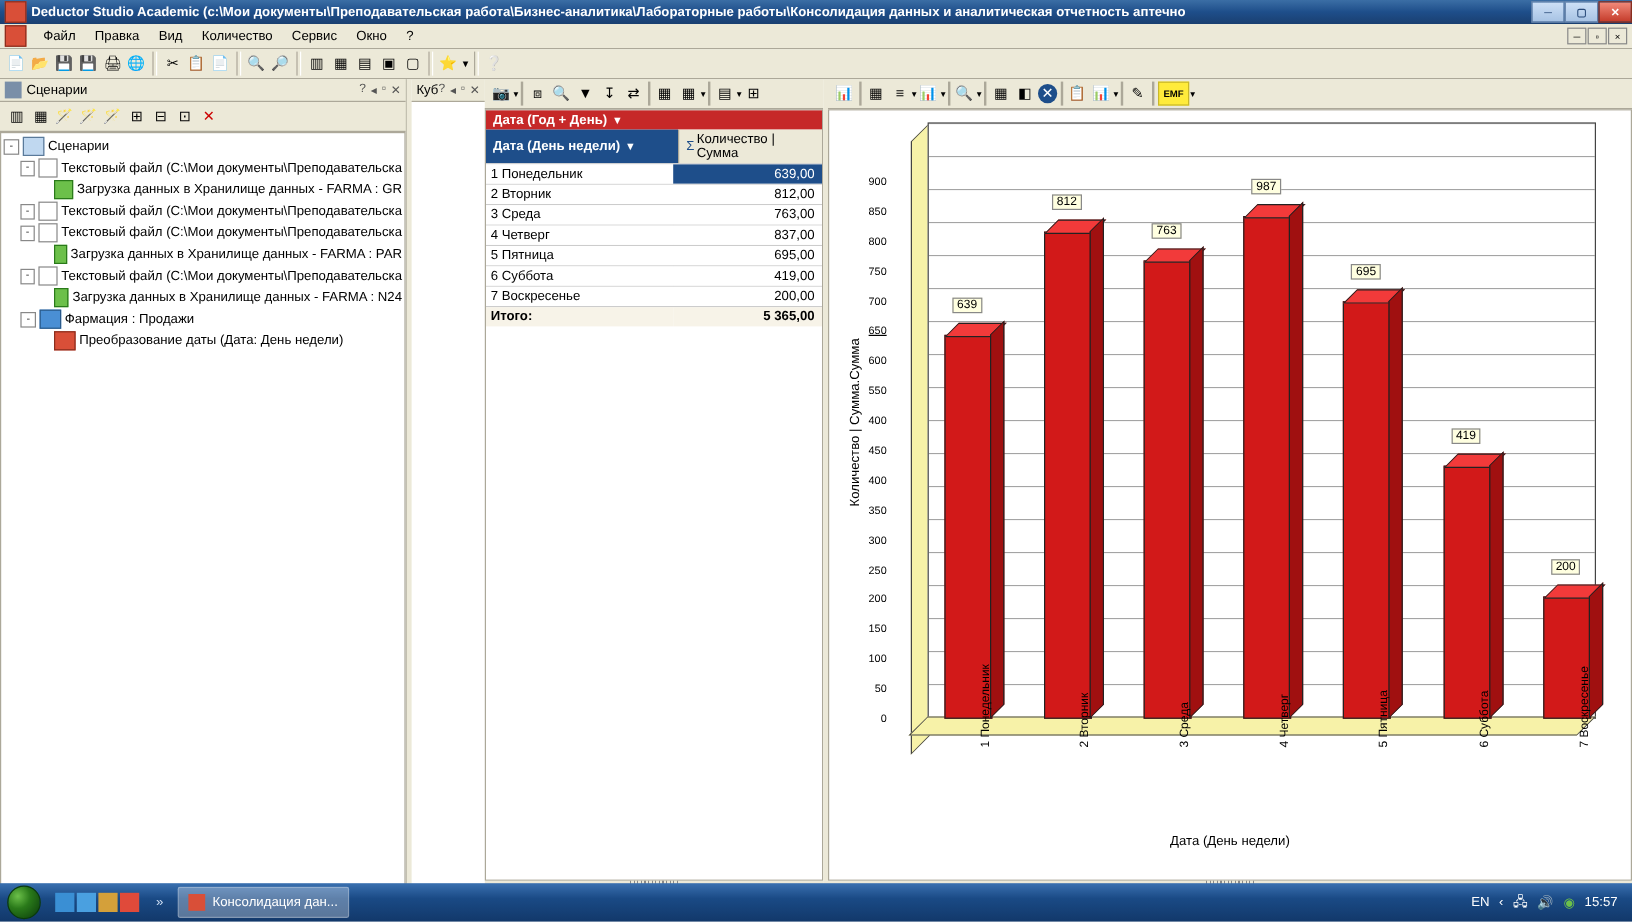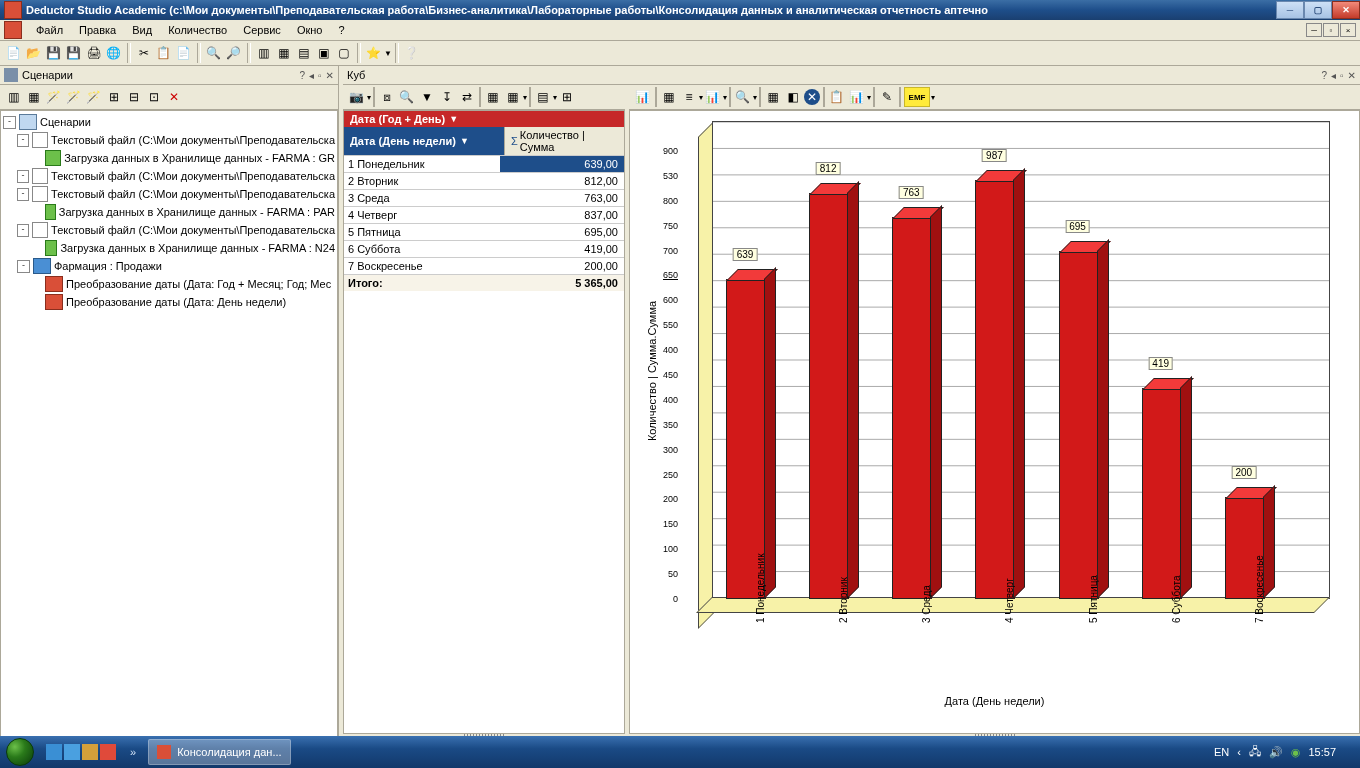--- a/index.html
+++ b/index.html
@@ -23,21 +23,21 @@
 .phead .picon{width:14px;height:14px;margin-right:4px;background:#7a8fa8}
 .phead .pbtns{margin-left:auto;display:flex;gap:4px;font-size:10px;color:#555}
 .ptoolbar{height:24px;background:#ece9d8;display:flex;align-items:center;padding-left:4px;border-bottom:1px solid #aca899}
 .tree{flex:1;background:#fff;border:1px solid #aca899;overflow:hidden;padding:2px}
 .tn{white-space:nowrap;padding:1px 0;display:flex;align-items:center}
 .tn .exp{width:11px;height:11px;border:1px solid #888;font-size:9px;line-height:9px;text-align:center;margin-right:3px;color:#333}
 .tn .tic{width:16px;height:14px;margin-right:3px;display:inline-block}
 .splitter{width:4px;background:#ece9d8;cursor:col-resize}
 .hsplit{height:4px;background:#ece9d8;position:relative}
 .hsplit::after{content:"";position:absolute;left:50%;top:0;width:40px;height:3px;background:repeating-linear-gradient(90deg,#888,#888 1px,#ece9d8 1px,#ece9d8 3px);transform:translateX(-50%)}
-.cubepanel{display:flex;flex-direction:column}
+.cubepanel{display:flex;flex-direction:row}
 .cubehead{height:18px;background:#ece9d8;display:flex;align-items:center;padding:0 4px;border-bottom:1px solid #aca899}
 .cubehead .pbtns{margin-left:auto;display:flex;gap:4px;font-size:10px;color:#555}
 .cubetb{height:24px;display:flex;align-items:center;background:#ece9d8;border-bottom:1px solid #aca899;padding-left:4px}
 .cubetb .csplit{width:2px;height:20px;background:#aca899;margin:0 2px}
 .pivot{background:#fff;border:1px solid #aca899;display:flex;flex-direction:column}
 .phdr-red{background:#c62828;color:#fff;font-weight:bold;padding:2px 6px;display:flex;align-items:center}
 .phdr-red .dd{margin-left:4px;font-size:9px}
 .phdr-blue{display:flex}
 .phdr-blue .bl{background:#1e4e8a;color:#fff;font-weight:bold;padding:2px 6px;flex:0 0 148px;display:flex;align-items:center}
 .phdr-blue .bl .dd{margin-left:4px;font-size:9px}
@@ -61,21 +61,21 @@
 .bar3d .side{position:absolute;width:10px;background:#a01010;transform:skewY(-45deg);transform-origin:left top;border:1px solid #222}
 .bar3d .lbl{position:absolute;left:50%;transform:translateX(-50%);font-size:10px;background:#ffffe0;border:1px solid #888;padding:0 3px;white-space:nowrap}
 .xticks{position:absolute;left:52px;right:15px;bottom:20px;height:90px}
 .xtick{position:absolute;bottom:0;transform:rotate(-90deg);transform-origin:left top;font-size:10px;white-space:nowrap}
 .xaxis-lab{position:absolute;bottom:4px;left:50%;transform:translateX(-50%);font-size:11px}
 .yticks{position:absolute;left:28px;top:10px;bottom:134px;width:22px}
 .ytick{position:absolute;right:2px;font-size:9px;transform:translateY(50%)}
 .taskbar{position:fixed;bottom:0;left:0;right:0;height:32px;background:linear-gradient(180deg,#3a70b0,#1a4a85 40%,#12386a);display:flex;align-items:center;color:#fff;font-size:11px}
 .startorb{width:40px;height:32px;display:flex;align-items:center;justify-content:center}
 .startorb div{width:26px;height:26px;border-radius:50%;background:radial-gradient(circle at 30% 30%,#6cc04a,#2a7a1a 40%,#0a3a0a);border:1px solid #0a3a0a}
-.tray{margin-left:auto;display:flex;align-items:center;gap:8px;padding-right:24px}
+.tray{margin-left:auto;display:flex;align-items:center;gap:8px;padding-right:12px}
 .tbtn{height:24px;padding:0 8px;display:flex;align-items:center;background:rgba(255,255,255,.15);border:1px solid rgba(255,255,255,.25);border-radius:2px;margin-left:4px}
 .tbtn.active{background:rgba(255,255,255,.3)}
 .qicons{display:flex;gap:2px;padding:0 6px}
 .qicons div{width:16px;height:16px}
 </style>
 </head>
 <body>
 
 <div class="titlebar">
   <div class="ticon"></div>
@@ -195,24 +195,20 @@
           <span class="tic" style="background:#6cc04a;border:1px solid #2a7a1a"></span>
           <span>Загрузка данных в Хранилище данных - FARMA : N24</span>
         </div>
       <div class="tn" style="padding-left:14px">
           <span class="exp">-</span>
           <span class="tic" style="background:#4a8fd4;border:1px solid #2a5a8a"></span>
           <span>Фармация : Продажи</span>
         </div>
       <div class="tn" style="padding-left:42px">
           <span class="tic" style="background:#d94f38;border:1px solid #8a2e1e"></span>
-          <span>Преобразование даты (Дата: Год + Месяц; Год; Мес</span>
-        </div>
-      <div class="tn" style="padding-left:42px">
-          <span class="tic" style="background:#d94f38;border:1px solid #8a2e1e"></span>
           <span>Преобразование даты (Дата: День недели)</span>
         </div>
     </div>
   </div>
 
   <div class="splitter"></div>
 
   <div class="cubepanel" style="flex:1">
     <div class="cubehead">
       <span>Куб</span>
@@ -339,21 +335,21 @@
               <div class="ytick" style="bottom: 174.222px;">350</div>
               <div class="ytick" style="bottom: 199.111px;">400</div>
               <div class="ytick" style="bottom: 224px;">450</div>
               <div class="ytick" style="bottom: 248.889px;">400</div>
               <div class="ytick" style="bottom: 273.778px;">550</div>
               <div class="ytick" style="bottom: 298.667px;">600</div>
               <div class="ytick" style="bottom: 323.556px; text-decoration: underline;">650</div>
               <div class="ytick" style="bottom: 348.444px;">700</div>
               <div class="ytick" style="bottom: 373.333px;">750</div>
               <div class="ytick" style="bottom: 398.222px;">800</div>
-              <div class="ytick" style="bottom: 423.111px;">530</div>
+              <div class="ytick" style="bottom: 423.111px;">850</div>
               <div class="ytick" style="bottom: 448px;">900</div>
             </div>
           <div class="plotbox">
             <div class="leftwall"></div>
             <div class="backwall">
               <svg width="100%" height="100%" id="gridlines" class="grid">
                   <line x1="0" x2="100%" y1="100%" y2="100%"></line>
                   <line x1="0" x2="100%" y1="94.44444444444444%" y2="94.44444444444444%"></line>
                   <line x1="0" x2="100%" y1="88.88888888888889%" y2="88.88888888888889%"></line>
                   <line x1="0" x2="100%" y1="83.33333333333334%" y2="83.33333333333334%"></line>

